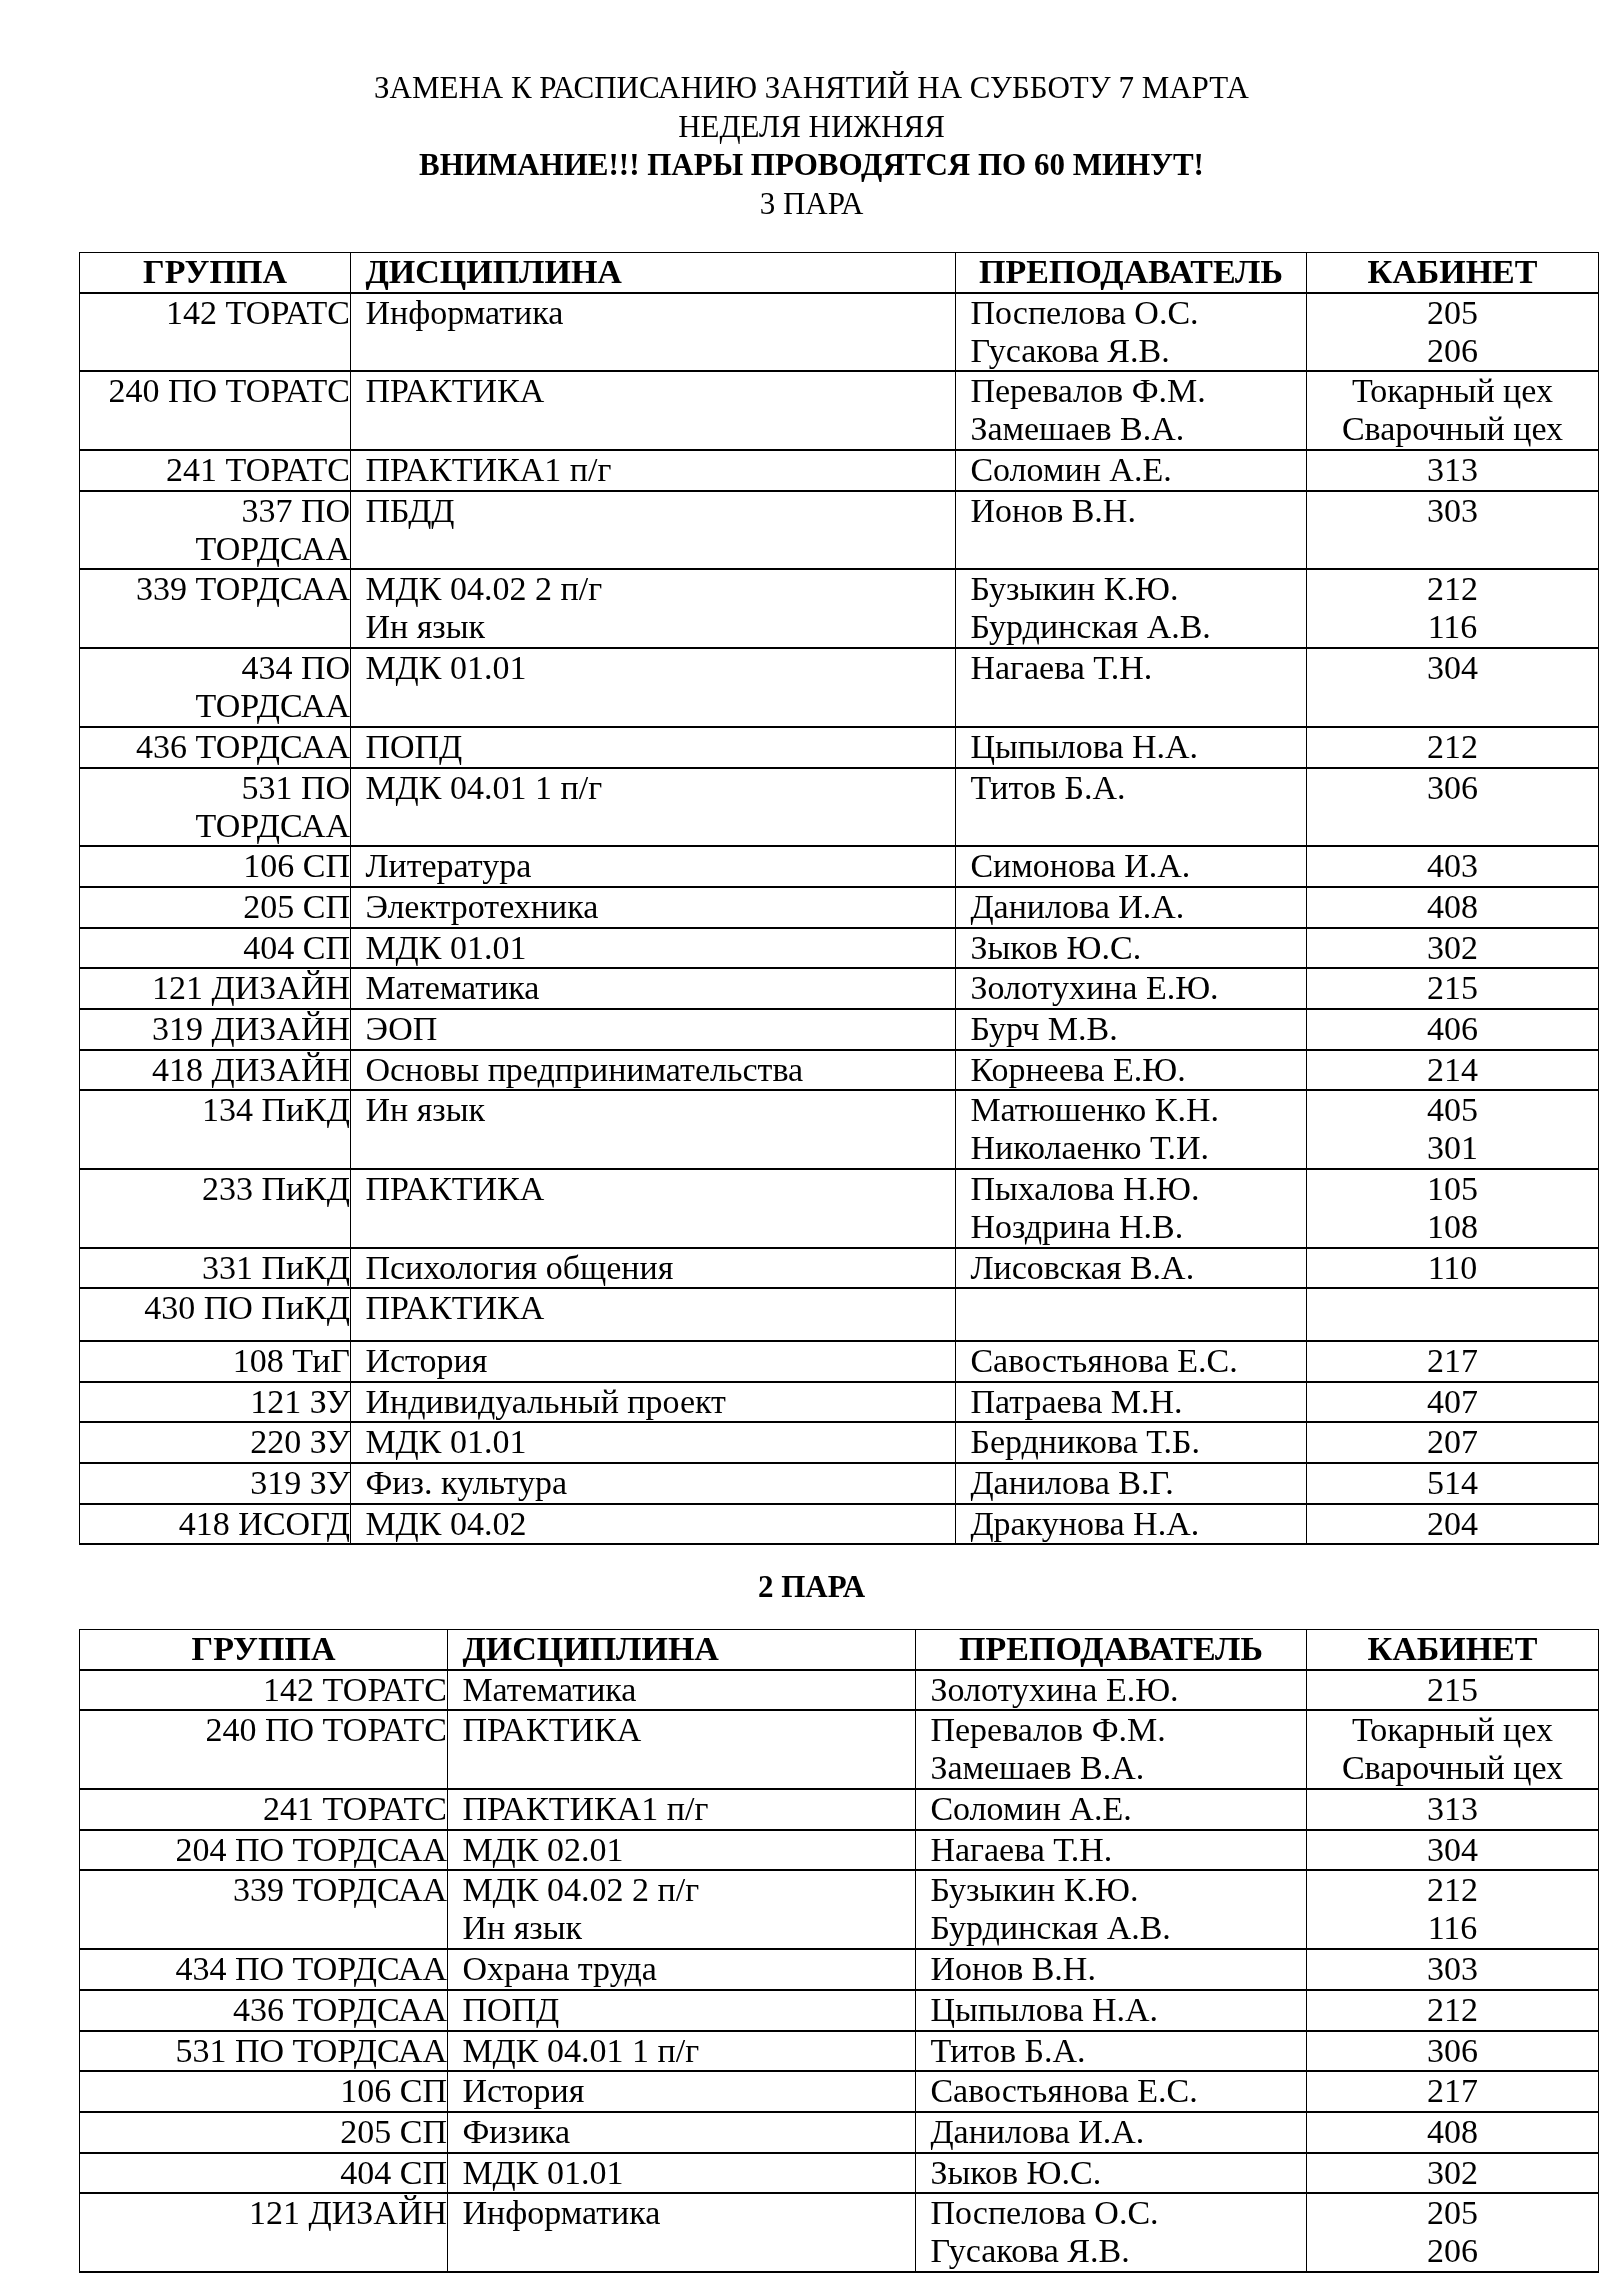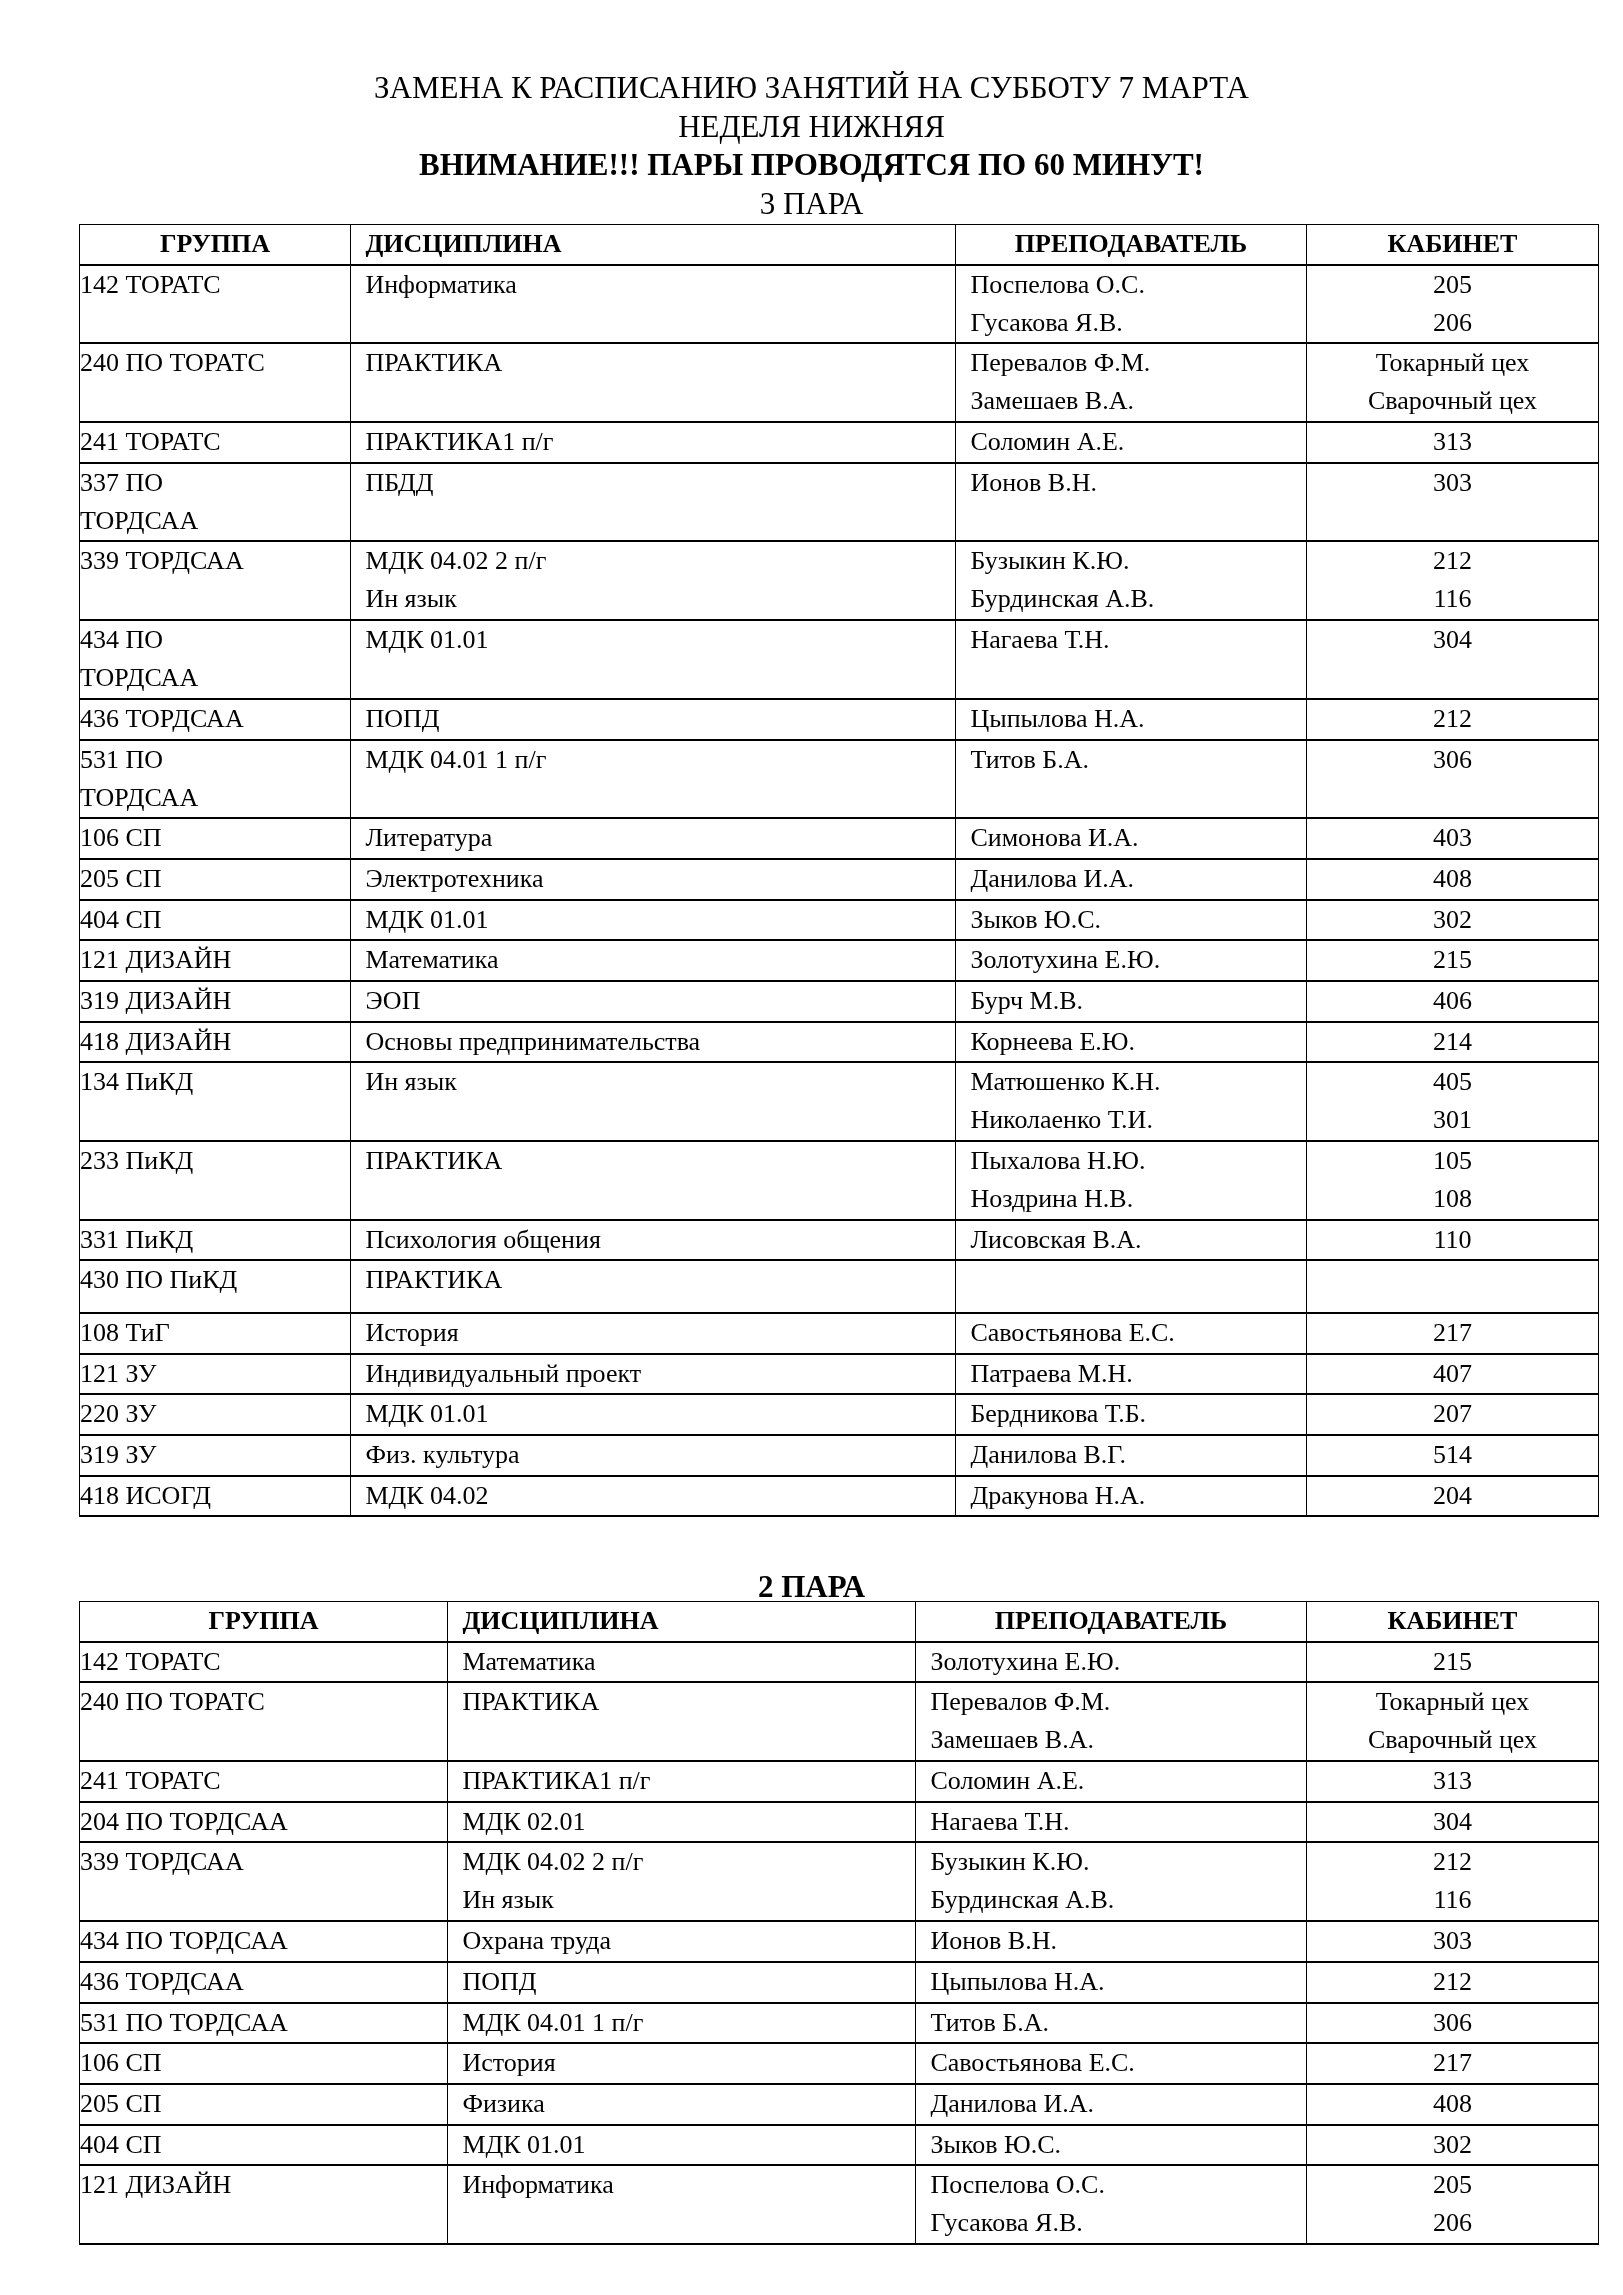--- a/index.html
+++ b/index.html
@@ -2,25 +2,25 @@
 <html style="font-size:10.5px"><head>
 <meta charset="utf-8">
 <style>
   html, body { margin: 0; padding: 0; background: #ffffff; }
   body { width: 1623px; height: 2295px; position: relative; overflow: hidden;
          font-family: "Liberation Serif", serif; color: #000; }
   .heading { position: absolute; left: 0; width: 1623px; text-align: center;
              font-size: 31px; line-height: 39px; white-space: nowrap; margin-top: 6px; }
   .heading.bold { font-weight: bold; }
   table.sched { position: absolute; border-collapse: collapse; table-layout: fixed;
-                font-size: 26px; line-height: 38px; }
+                font-size: 34px; line-height: 38px; margin-top: 28px; }
   table.sched td, table.sched th { border: 1.3px solid #000; padding: 0 0 0.7px 0; vertical-align: top;
                 font-weight: normal; overflow: hidden; }
   table.sched th { font-weight: bold; text-align: center; }
-  table.sched td.c-group { text-align: left; }
+  table.sched td.c-group { text-align: right; }
   table.sched td.c-disc { padding-left: 14.4px; text-align: left; }
   table.sched td.c-teach { padding-left: 14.4px; text-align: left; }
   table.sched td.c-room { text-align: center; }
   table.sched tr { border-bottom: 2px solid #000; }
   .line { display: block; white-space: nowrap; min-height: 38px; }
   #t1 { left: 79px; top: 224px; width: 1519px; }
   #t2 { left: 79px; top: 1601px; width: 1519px; }
   #t1 col.w1 { width: 271px; } #t1 col.w2 { width: 605px; }
   #t1 col.w3 { width: 351px; } #t1 col.w4 { width: 292px; }
   #t2 col.w1 { width: 368px; } #t2 col.w2 { width: 468px; }

